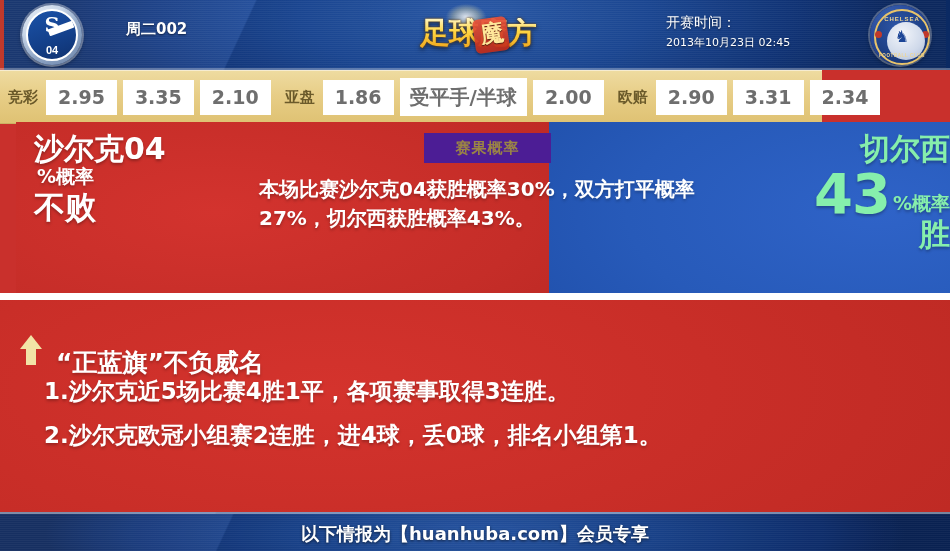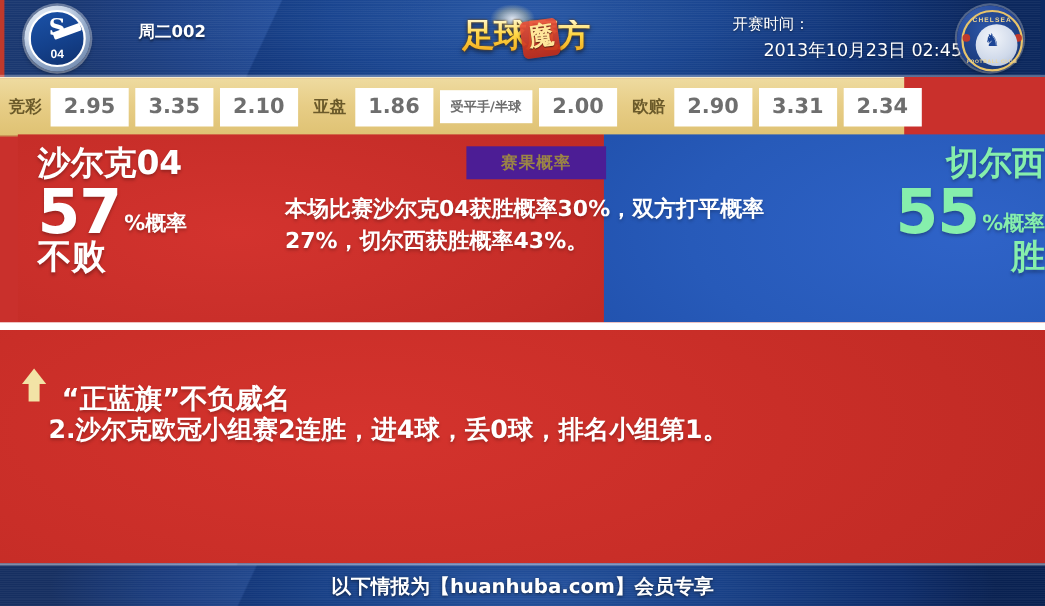--- a/index.html
+++ b/index.html
@@ -65,32 +65,32 @@
     filter:drop-shadow(0 0 1px #7a4a06) drop-shadow(0 2px 2px rgba(0,0,0,.5));}
   .logo .mark{position:absolute;left:76px;top:10px;width:34px;height:34px;border-radius:5px;
     background:linear-gradient(180deg,#e9523a,#c02b18);transform:rotate(-8deg);opacity:.92;
     box-shadow:0 1px 3px rgba(0,0,0,.5);}
   .logo .mark-t{position:absolute;left:78px;top:14px;width:32px;text-align:center;
     font:bold 23px/1 "DejaVu Sans",sans-serif;color:#ffe79a;transform:rotate(-8deg);
     text-shadow:0 1px 1px rgba(0,0,0,.6);}
 
   .kick{position:absolute;left:666px;top:12px;color:#fff;font:14px/1.55 "DejaVu Sans",sans-serif;
     text-shadow:0 1px 2px rgba(0,0,0,.5);}
-  .kick .d{font-size:16px;margin-left:28px;}
+  .kick .d{font-size:11px;}
 
   
   .odds{position:absolute;left:0;top:70px;width:822px;height:52px;
     background:linear-gradient(180deg,#eedba0 0%,#e7cd86 48%,#dfc273 100%);
     border-top:1px solid #f6ecd0;border-bottom:1px solid #cbb163;
     display:flex;align-items:center;}
   .odds-group{display:flex;align-items:center;}
   .odds-label{color:#6b5a2a;font:bold 15px/1 "DejaVu Sans",sans-serif;margin:0 8px;white-space:nowrap;}
   .odds-box{background:#fff;color:#6e6e6e;font:bold 19px/1 "DejaVu Sans",sans-serif;
     padding:8px 12px;margin-right:6px;min-width:42px;text-align:center;white-space:nowrap;}
-  .odds-box.wide{font-size:12px;padding:9px 10px;color:#6e6e6e;}
+  .odds-box.wide{font-size:20px;padding:9px 10px;color:#6e6e6e;}
   .gap1{width:58px;}
   .gap2{width:52px;}
 
   
   .prob{position:absolute;left:16px;top:122px;width:950px;height:171px;overflow:hidden;}
   .prob .redside{position:absolute;left:0;top:0;width:533px;height:171px;
     background:radial-gradient(ellipse 520px 200px at 200px 90px,#d3332e 0%,#c52d28 60%,#b82722 100%);}
   .prob .blueside{position:absolute;left:533px;top:0;width:417px;height:171px;
     background:radial-gradient(ellipse 420px 200px at 330px 90px,#2f63c8 0%,#275ab9 60%,#2050ab 100%);}
 
@@ -206,50 +206,50 @@
     </div>
   </div>
 
   <div class="prob">
     <div class="redside"></div>
     <div class="blueside"></div>
 
     <div class="p-home">
       <div class="team">沙尔克04</div>
       <div class="row">
-        <span class="num">57</span>
         <span class="pct">%概率</span>
       </div>
       <div class="res">不败</div>
     </div>
 
     <div class="tab">赛果概率</div>
 
     <div class="summary">本场比赛沙尔克04获胜概率30%，双方打平概率27%，切尔西获胜概率43%。</div>
 
     <div class="p-away">
       <div class="team">切尔西</div>
       <div class="row">
-        <span class="num">55</span>
+        <span class="num">43</span>
         <span class="pct">%概率</span>
       </div>
       <div class="res">胜</div>
     </div>
   </div>
 
   <div class="sep"></div>
   <div class="analysis">
     <div class="headline">
       <span class="arrow-up">
         <span class="head"></span>
           <span class="stem"></span>
       </span>
       <span class="ht">“正蓝旗”不负威名</span>
     </div>
     <div class="bullets">
+      <div class="bullet">1.沙尔克近5场比赛4胜1平，各项赛事取得3连胜。</div>
       <div class="bullet">2.沙尔克欧冠小组赛2连胜，进4球，丢0球，排名小组第1。</div>
     </div>
   </div>
 
   <div class="footer">
     <div class="ft">以下情报为【huanhuba.com】会员专享</div>
   </div>
 
 </div>
 

